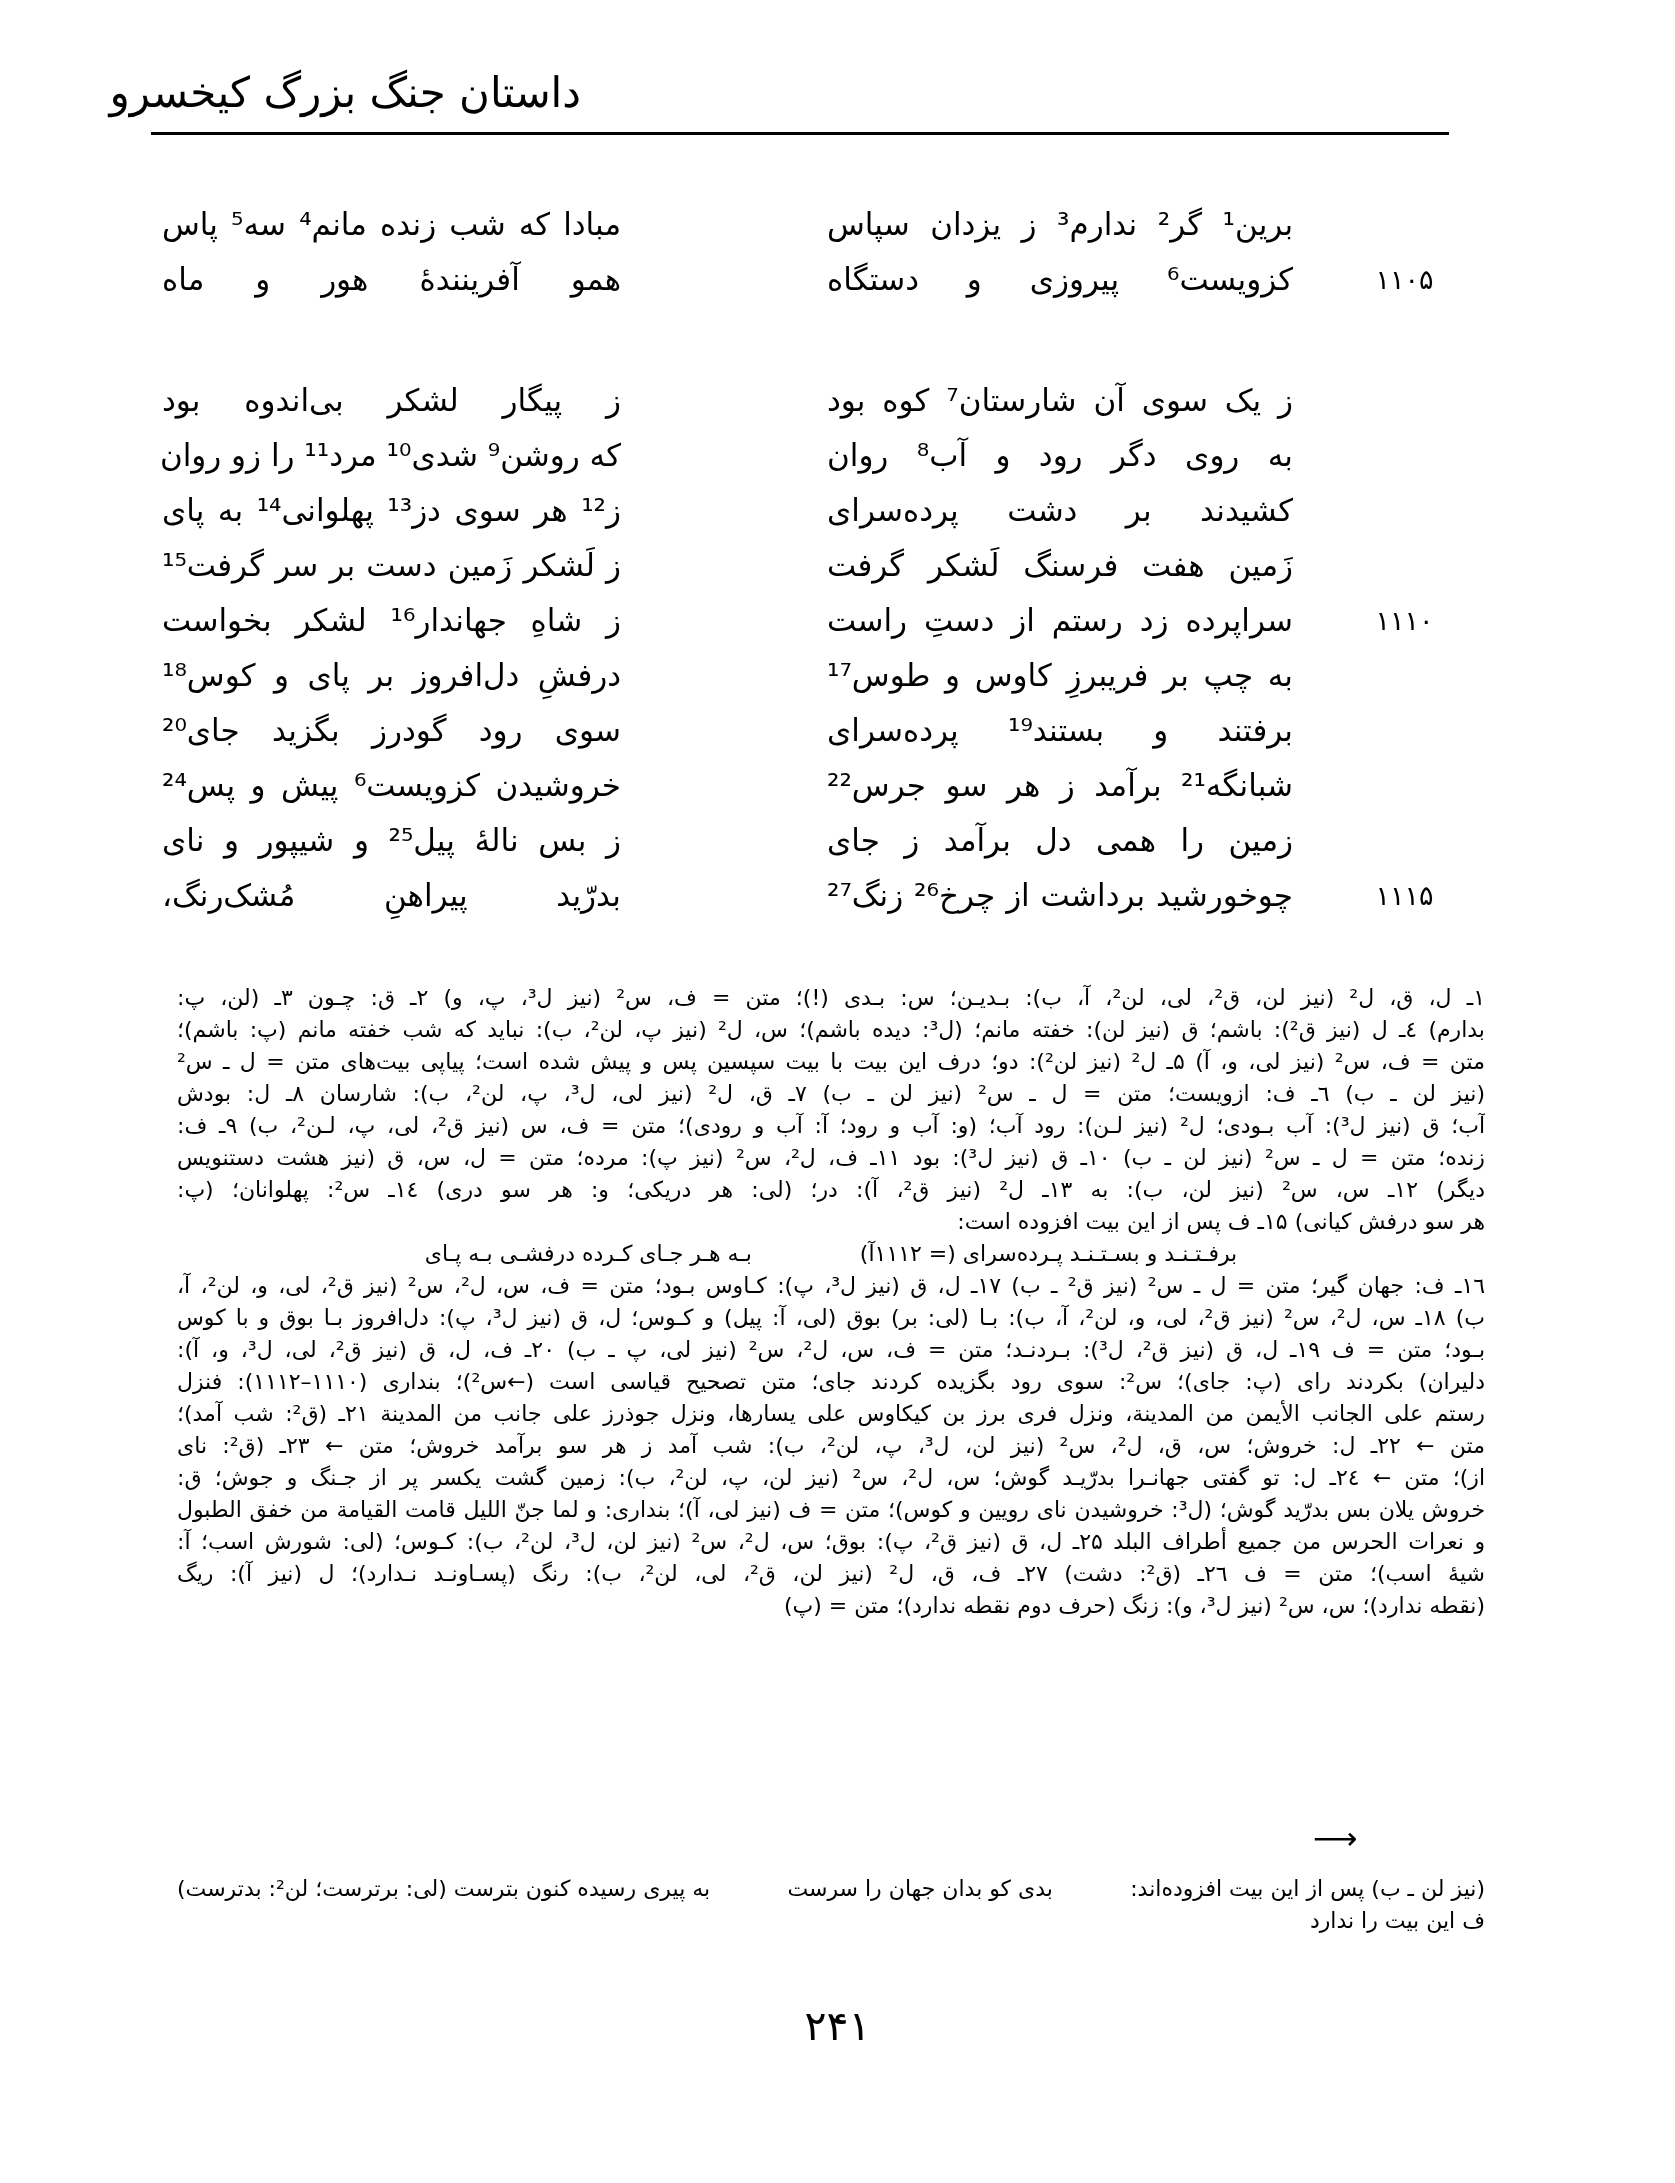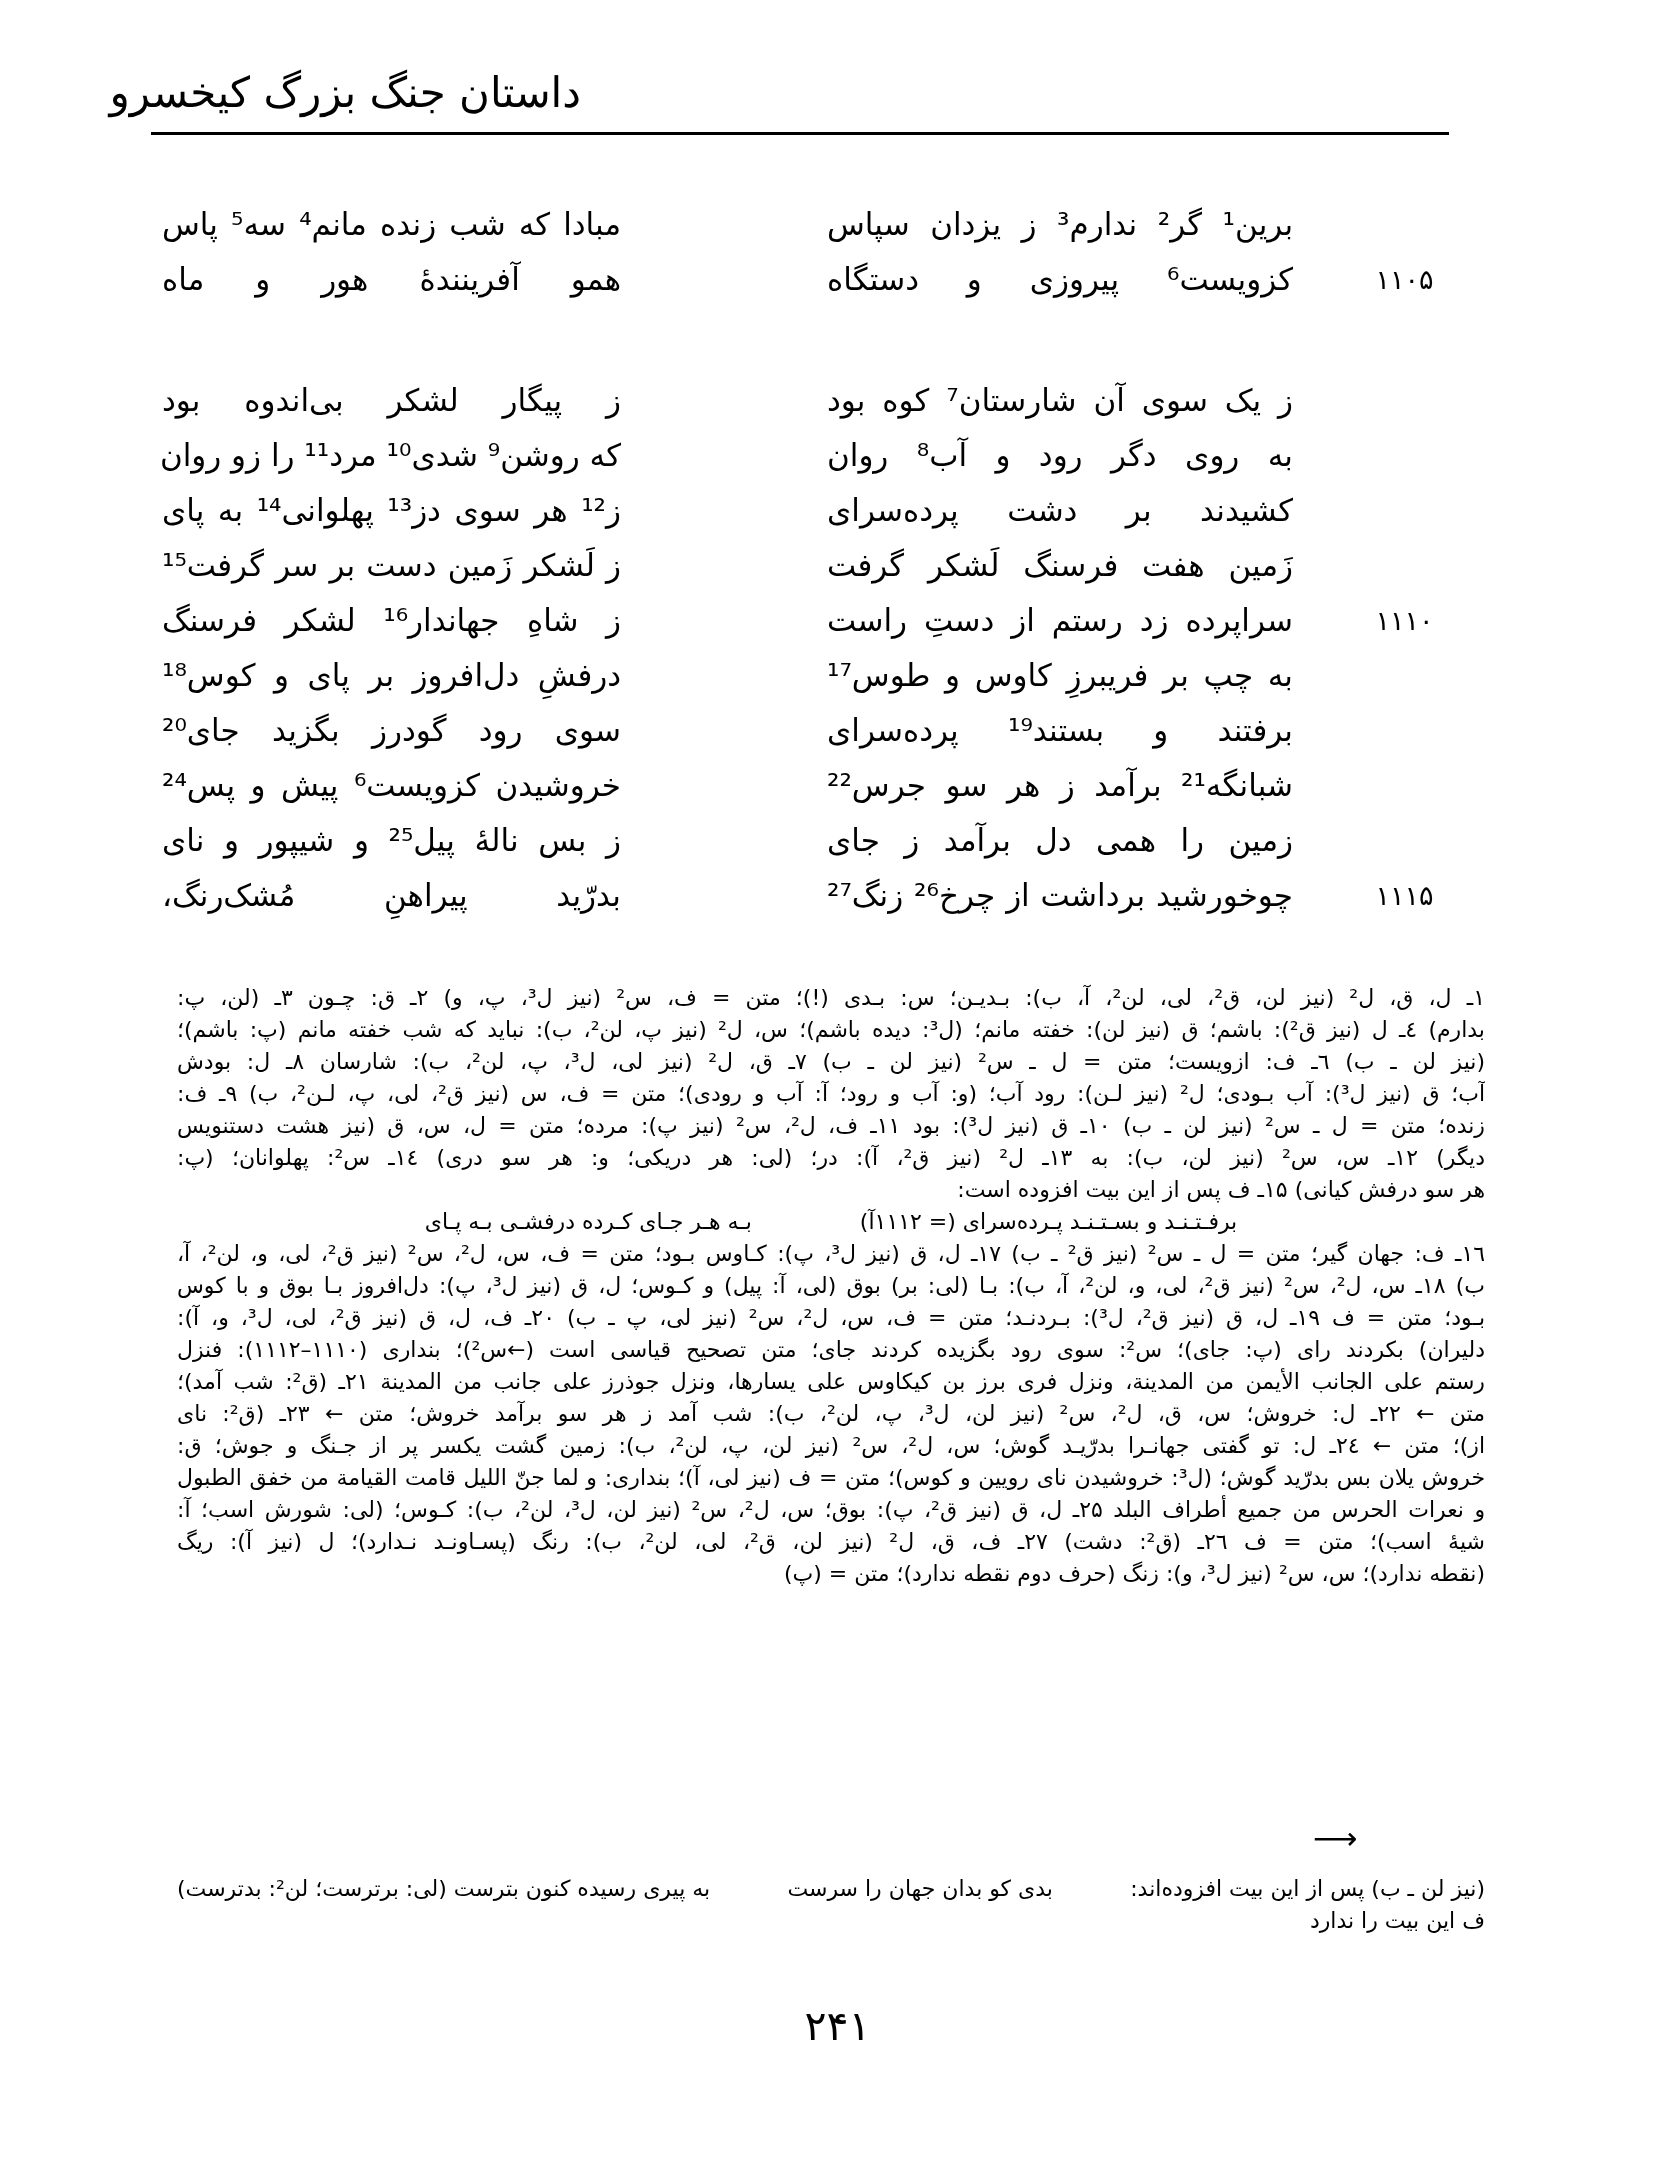--- a/index.html
+++ b/index.html
@@ -82,21 +82,21 @@
     <span class="hemistich h2">ز¹² هر سوی دز¹³ پهلوانی¹⁴ به پای</span>
   </div>
   <div class="verse-row">
     <span class="line-no"></span>
     <span class="hemistich h1">زَمین هفت فرسنگ لَشکر گرفت</span>
     <span class="hemistich h2">ز لَشکر زَمین دست بر سر گرفت¹⁵</span>
   </div>
   <div class="verse-row">
     <span class="line-no">۱۱۱۰</span>
     <span class="hemistich h1">سراپرده زد رستم از دستِ راست</span>
-    <span class="hemistich h2">ز شاهِ جهاندار¹⁶ لشکر فرسنگ</span>
+    <span class="hemistich h2">ز شاهِ جهاندار¹⁶ لشکر بخواست</span>
   </div>
   <div class="verse-row">
     <span class="line-no"></span>
     <span class="hemistich h1">به چپ بر فریبرزِ کاوس و طوس¹⁷</span>
     <span class="hemistich h2">درفشِ دل‌افروز بر پای و کوس¹⁸</span>
   </div>
   <div class="verse-row">
     <span class="line-no"></span>
     <span class="hemistich h1">برفتند و بستند¹⁹ پرده‌سرای</span>
     <span class="hemistich h2">سوی رود گودرز بگزید جای²⁰</span>
@@ -114,20 +114,21 @@
   <div class="verse-row">
     <span class="line-no">۱۱۱۵</span>
     <span class="hemistich h1">چوخورشید برداشت از چرخ²⁶ زنگ²⁷</span>
     <span class="hemistich h2">بدرّید پیراهنِ مُشک‌رنگ،</span>
   </div>
 </div>
 
 <div class="abs footnotes">
   <div class="fn-line">۱ـ ل، ق، ل² (نیز لن، ق²، لی، لن²، آ، ب): بـدیـن؛ س: بـدی (!)؛ متن = ف، س² (نیز ل³، پ، و)      ۲ـ ق: چـون      ۳ـ (لن، پ:</div>
   <div class="fn-line">بدارم)      ٤ـ ل (نیز ق²): باشم؛ ق (نیز لن): خفته مانم؛ (ل³: دیده باشم)؛ س، ل² (نیز پ، لن²، ب): نباید که شب خفته مانم (پ: باشم)؛</div>
+  <div class="fn-line">متن = ف، س² (نیز لی، و، آ)      ۵ـ ل² (نیز لن²): دو؛ درف این بیت با بیت سپسین پس و پیش شده است؛ پیاپی بیت‌های متن = ل ـ س²</div>
   <div class="fn-line">(نیز لن ـ ب)      ٦ـ ف: ازویست؛ متن = ل ـ س² (نیز لن ـ ب)      ۷ـ ق، ل² (نیز لی، ل³، پ، لن²، ب): شارسان      ۸ـ ل: بودش</div>
   <div class="fn-line">آب؛ ق (نیز ل³): آب بـودی؛ ل² (نیز لـن): رود آب؛ (و: آب و رود؛ آ: آب و رودی)؛ متن = ف، س (نیز ق²، لی، پ، لـن²، ب)      ۹ـ ف:</div>
   <div class="fn-line">زنده؛ متن = ل ـ س² (نیز لن ـ ب)      ۱۰ـ ق (نیز ل³): بود      ۱۱ـ ف، ل²، س² (نیز پ): مرده؛ متن = ل، س، ق (نیز هشت دستنویس</div>
   <div class="fn-line">دیگر)      ۱۲ـ س، س² (نیز لن، ب): به      ۱۳ـ ل² (نیز ق²، آ): در؛ (لی: هر دریکی؛ و: هر سو دری)      ۱٤ـ س²: پهلوانان؛ (پ:</div>
   <div class="fn-line short">هر سو درفش کیانی)      ۱۵ـ ف پس از این بیت افزوده است:</div>
   <div class="fn-couplet">
     <span>برفـتـنـد و بسـتـنـد پـرده‌سرای (= ۱۱۱۲آ)</span>
     <span>بـه هـر جـای کـرده درفشـی بـه پـای</span>
   </div>
   <div class="fn-line">۱٦ـ ف: جهان گیر؛ متن = ل ـ س² (نیز ق² ـ ب)      ۱۷ـ ل، ق (نیز ل³، پ): کـاوس بـود؛ متن = ف، س، ل²، س² (نیز ق²، لی، و، لن²، آ،</div>

